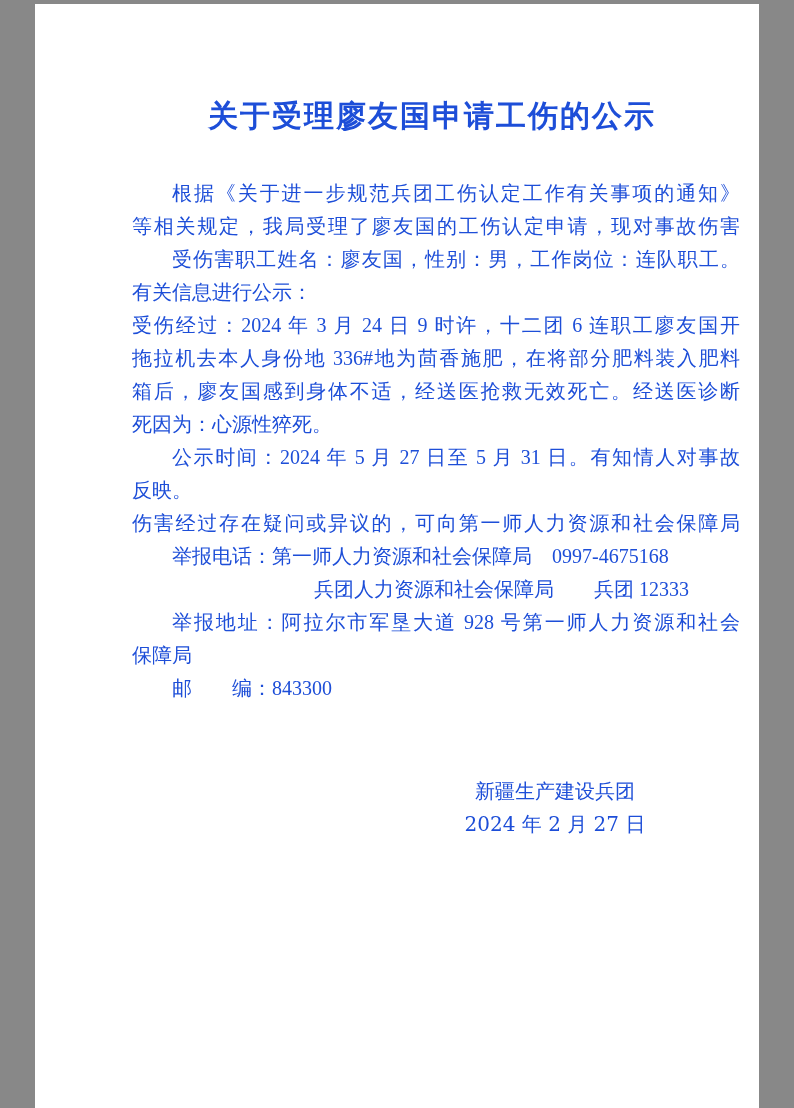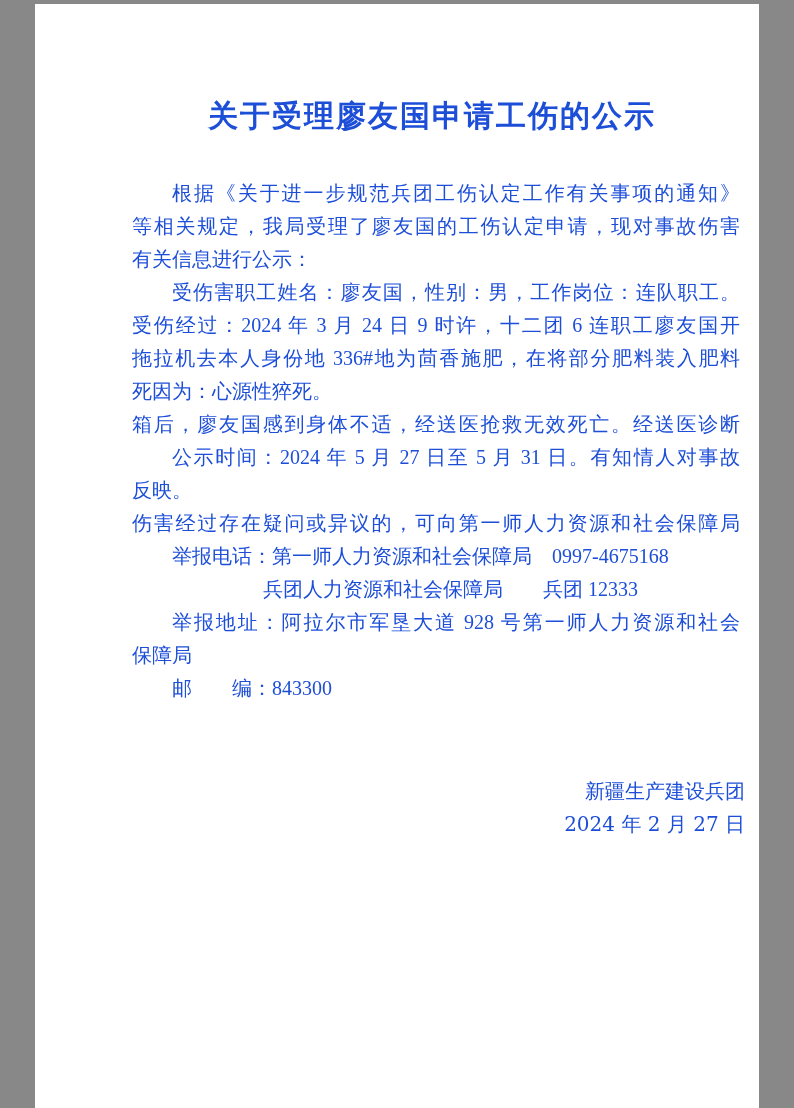--- a/index.html
+++ b/index.html
@@ -45,27 +45,28 @@
   .line.j {
     white-space: normal;
     text-align: justify;
     text-align-last: justify;
   }
   .line.indent {
     text-indent: 40px;
   }
   .line.indent2 {
     padding-left: 131px;
+    text-align: center;
   }
   .signature {
     position: absolute;
     top: 771px;
     left: 330px;
     width: 380px;
-    text-align: right;
+    text-align: center;
     font-size: 20px;
     line-height: 33px;
   }
   .footnote {
     position: absolute;
     top: 941px;
     left: 97px;
     width: 630px;
     font-size: 13px;
     line-height: 18px;
@@ -74,26 +75,26 @@
 </head>
 <body>
 
 <div class="page">
 
   <div class="doc-title">关于受理廖友国申请工伤的公示</div>
 
   <div class="doc-body">
     <div class="line indent j">根据《关于进一步规范兵团工伤认定工作有关事项的通知》</div>
     <div class="line j">等相关规定，我局受理了廖友国的工伤认定申请，现对事故伤害</div>
+    <div class="line indent j">受伤害职工姓名：廖友国，性别：男，工作岗位：连队职工。</div>
     <div class="line">有关信息进行公示：</div>
-    <div class="line indent j">受伤害职工姓名：廖友国，性别：男，工作岗位：连队职工。</div>
     <div class="line j">受伤经过：2024 年 3 月 24 日 9 时许，十二团 6 连职工廖友国开</div>
     <div class="line j">拖拉机去本人身份地 336#地为茴香施肥，在将部分肥料装入肥料</div>
+    <div class="line j">箱后，廖友国感到身体不适，经送医抢救无效死亡。经送医诊断</div>
     <div class="line">死因为：心源性猝死。</div>
-    <div class="line j">箱后，廖友国感到身体不适，经送医抢救无效死亡。经送医诊断</div>
     <div class="line indent j">公示时间：2024 年 5 月 27 日至 5 月 31 日。有知情人对事故</div>
     <div class="line">反映。</div>
     <div class="line j">伤害经过存在疑问或异议的，可向第一师人力资源和社会保障局</div>
     <div class="line indent">举报电话：第一师人力资源和社会保障局　0997-4675168</div>
     <div class="line indent2">兵团人力资源和社会保障局　　兵团 12333</div>
     <div class="line indent j">举报地址：阿拉尔市军垦大道 928 号第一师人力资源和社会</div>
     <div class="line">保障局</div>
     <div class="line indent">邮　　编：843300</div>
   </div>
 

